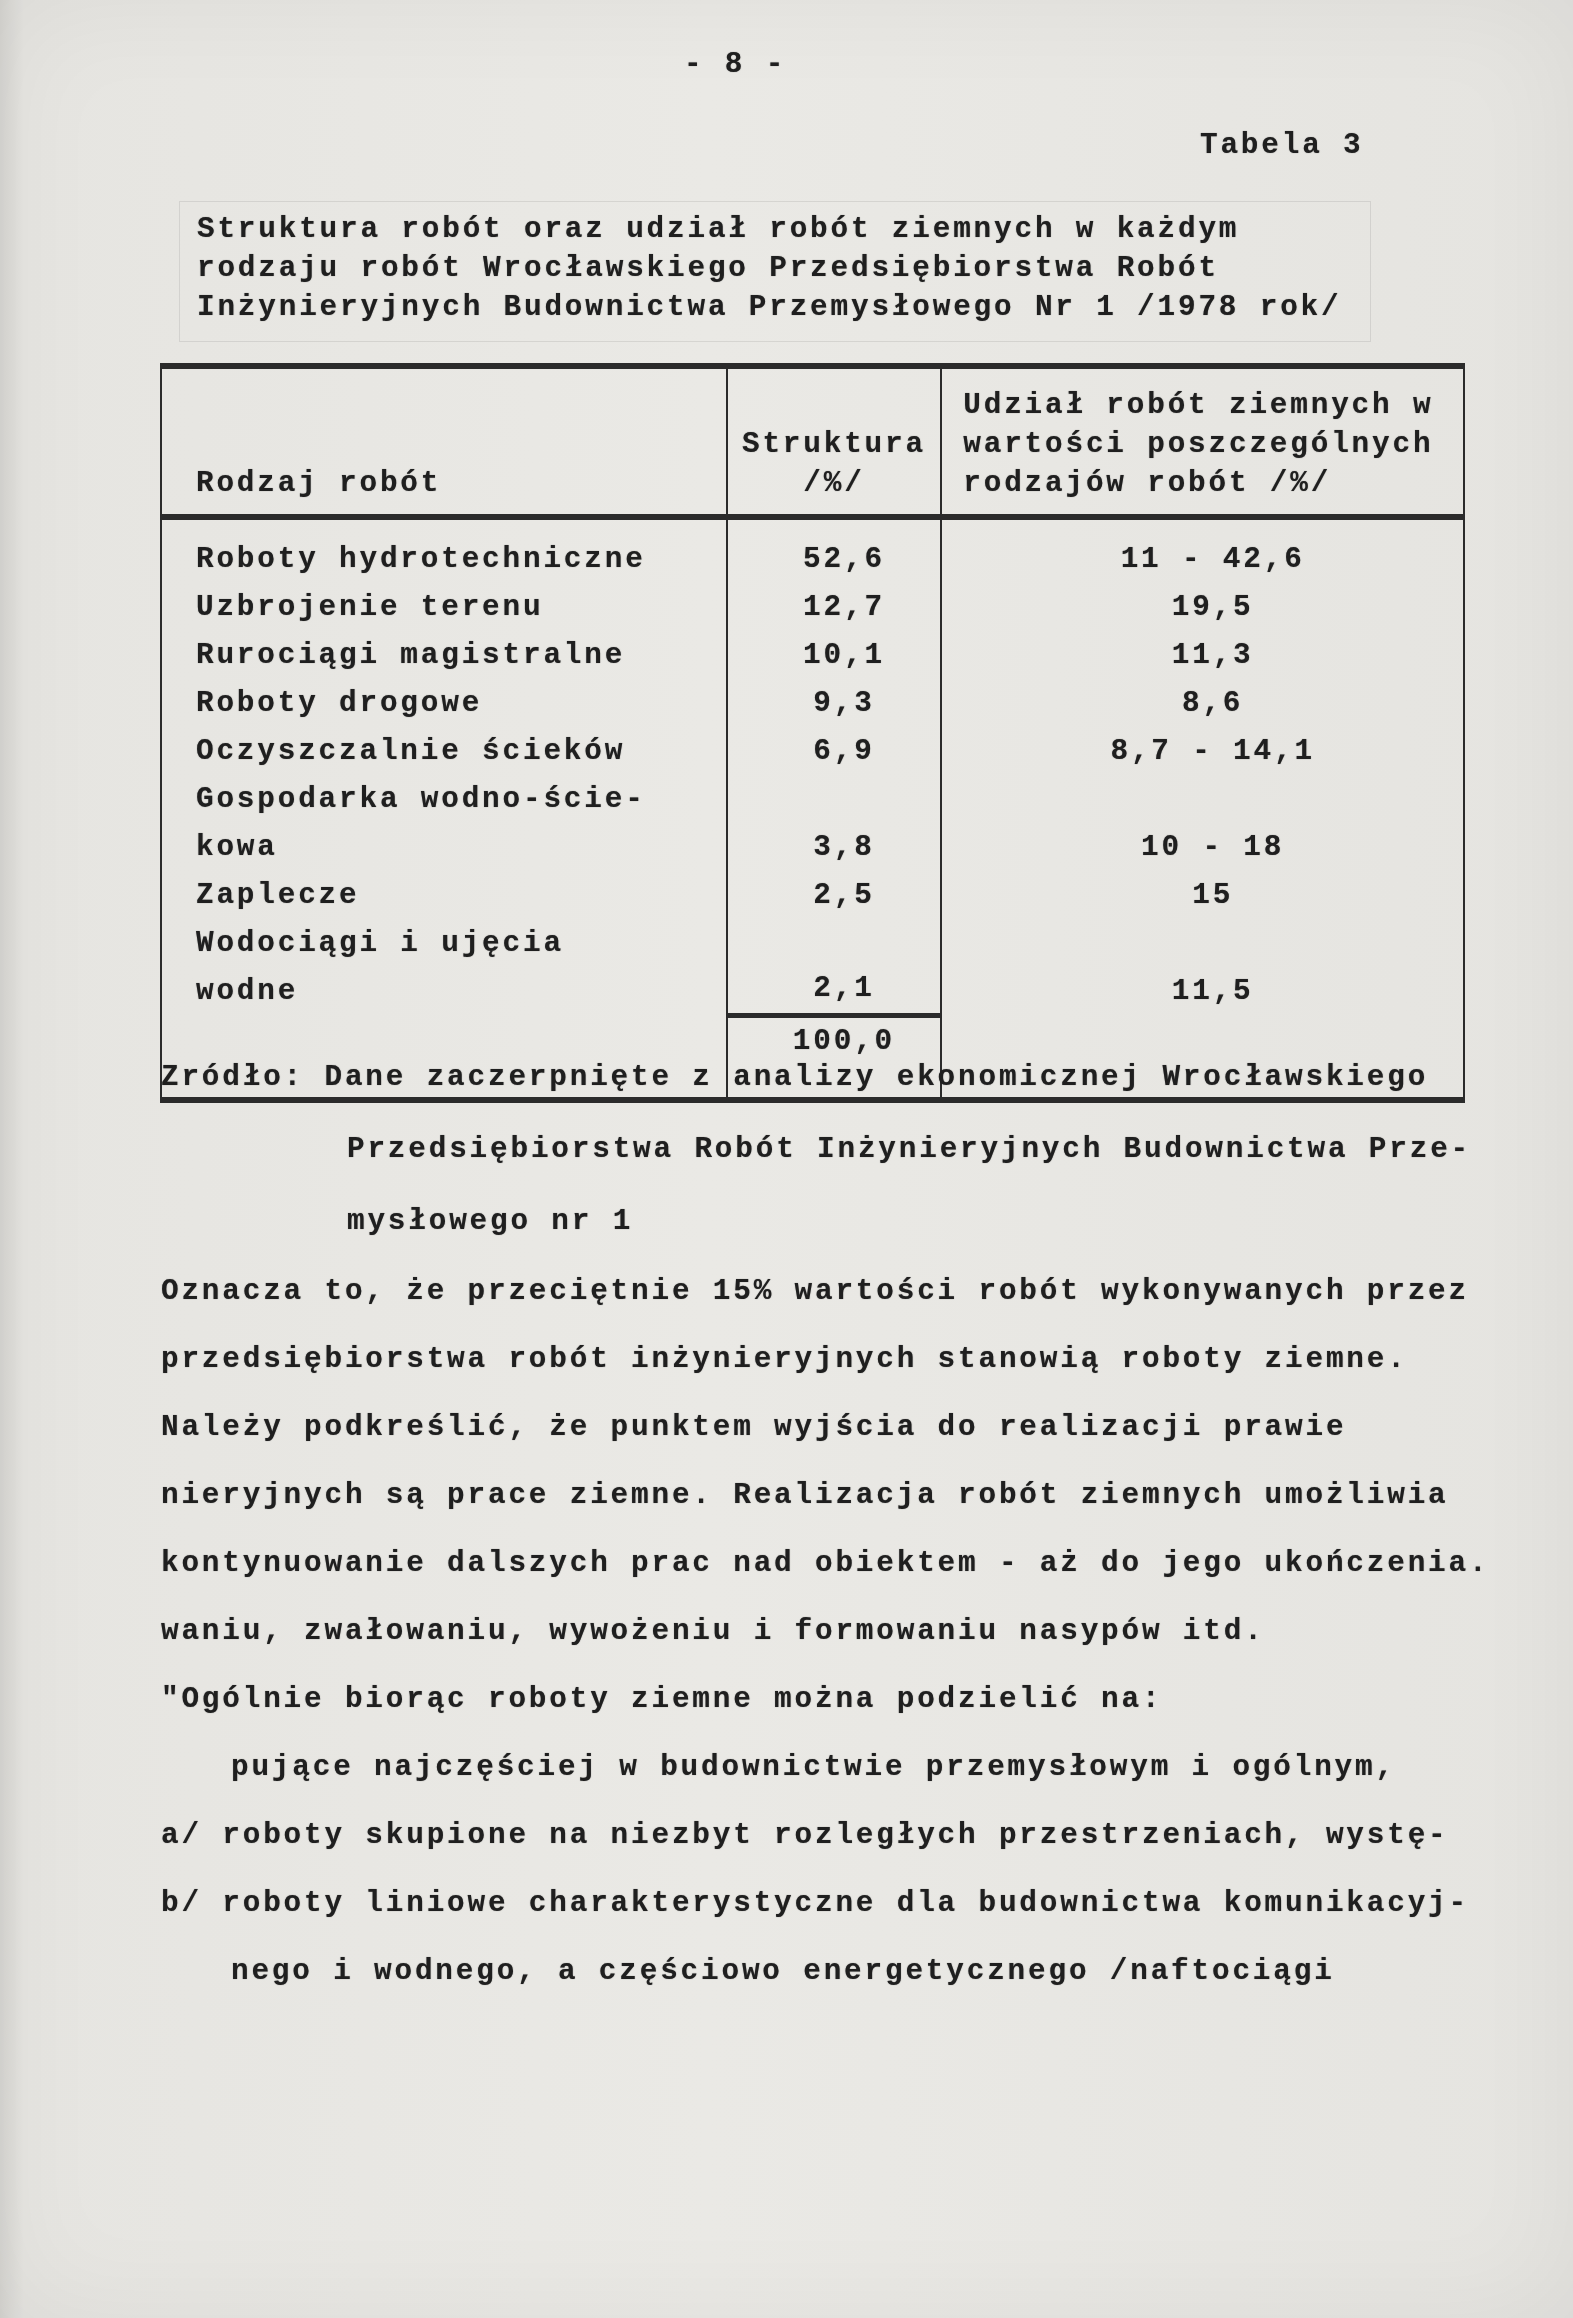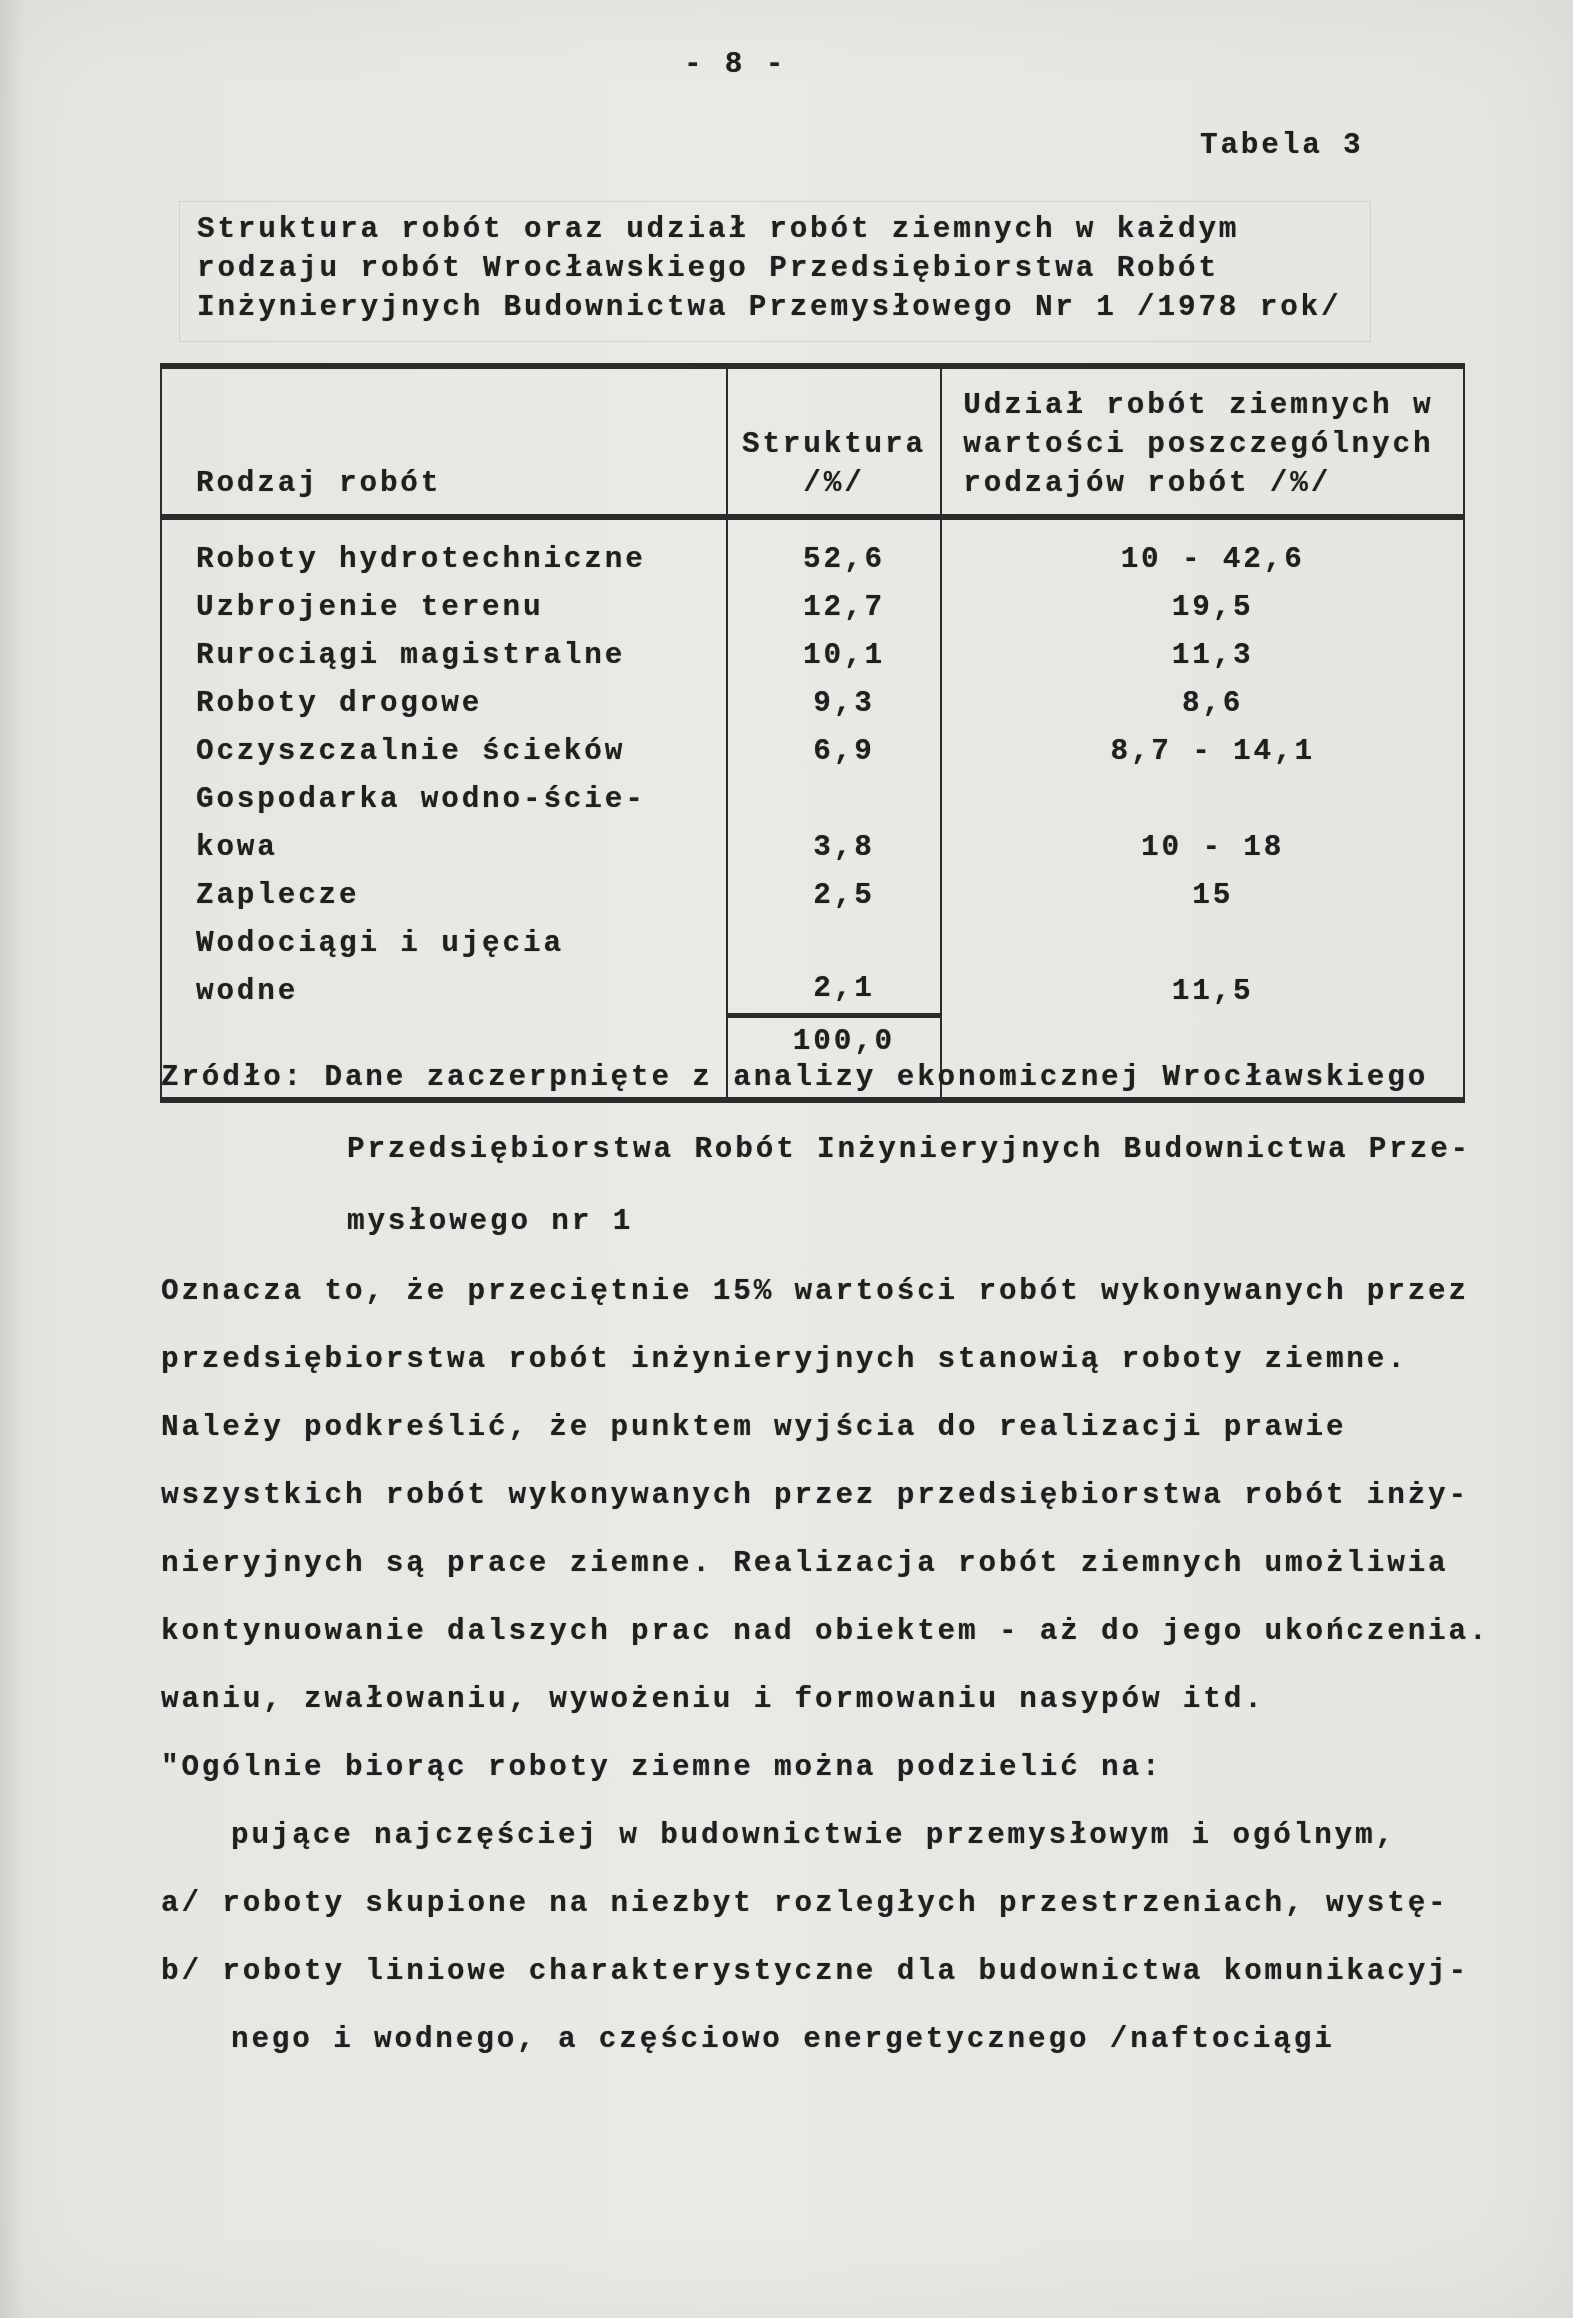--- a/index.html
+++ b/index.html
@@ -94,21 +94,21 @@
           <div class="nowrap">Udział robót ziemnych w</div>
           <div class="nowrap">wartości poszczególnych</div>
           <div class="nowrap">rodzajów robót /%/</div>
         </td>
       </tr>
     </thead>
     <tbody>
       <tr class="first">
         <td class="c1">Roboty hydrotechniczne</td>
         <td class="c2">52,6</td>
-        <td class="c3">10 - 42,6</td>
+        <td class="c3">11 - 42,6</td>
       </tr>
       <tr>
         <td class="c1">Uzbrojenie terenu</td>
         <td class="c2">12,7</td>
         <td class="c3">19,5</td>
       </tr>
       <tr>
         <td class="c1">Rurociągi magistralne</td>
         <td class="c2">10,1</td>
         <td class="c3">11,3</td>
@@ -155,21 +155,20 @@
   <div class="source">
     <div>Zródło: Dane zaczerpnięte z analizy ekonomicznej Wrocławskiego</div>
     <div class="cont">Przedsiębiorstwa Robót Inżynieryjnych Budownictwa Prze-</div>
     <div class="cont">mysłowego nr 1</div>
   </div>
 
   <div class="bodytext">
     <div class="body-line">Oznacza to, że przeciętnie 15% wartości robót wykonywanych przez</div>
     <div class="body-line">przedsiębiorstwa robót inżynieryjnych stanowią roboty ziemne.</div>
     <div class="body-line">Należy podkreślić, że punktem wyjścia do realizacji prawie</div>
-    <div class="body-line">wszystkich robót wykonywanych przez przedsiębiorstwa robót inży-</div>
     <div class="body-line">nieryjnych są prace ziemne. Realizacja robót ziemnych umożliwia</div>
     <div class="body-line">kontynuowanie dalszych prac nad obiektem - aż do jego ukończenia.</div>
     <div class="body-line">waniu, zwałowaniu, wywożeniu i formowaniu nasypów itd.</div>
     <div class="body-line">"Ogólnie biorąc roboty ziemne można podzielić na:</div>
     <div class="body-line indent">pujące najczęściej w budownictwie przemysłowym i ogólnym,</div>
     <div class="body-line">a/ roboty skupione na niezbyt rozległych przestrzeniach, wystę-</div>
     <div class="body-line">b/ roboty liniowe charakterystyczne dla budownictwa komunikacyj-</div>
     <div class="body-line indent">nego i wodnego, a częściowo energetycznego /naftociągi</div>
   </div>
 

